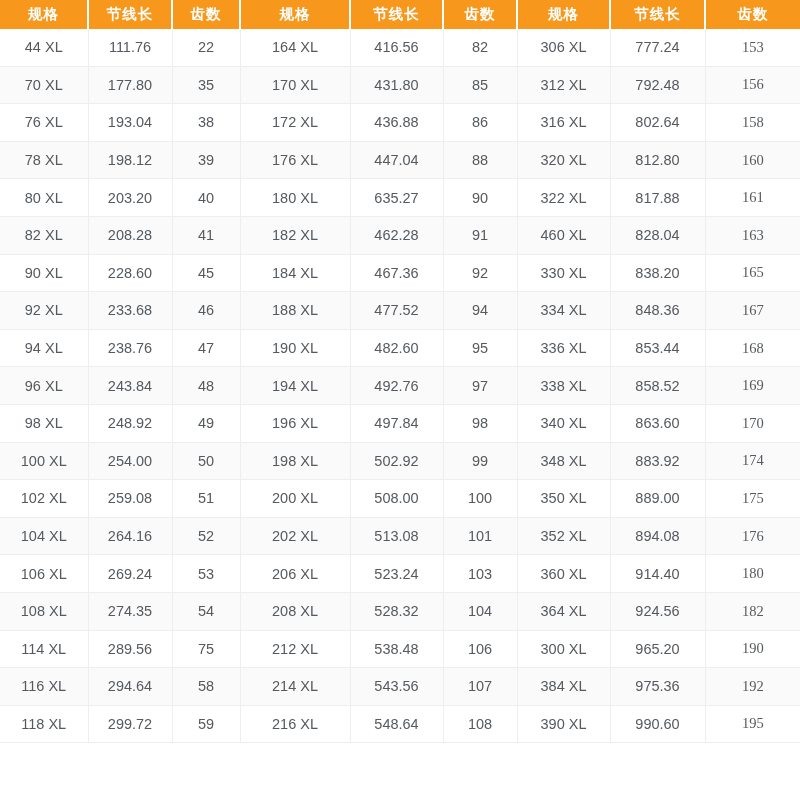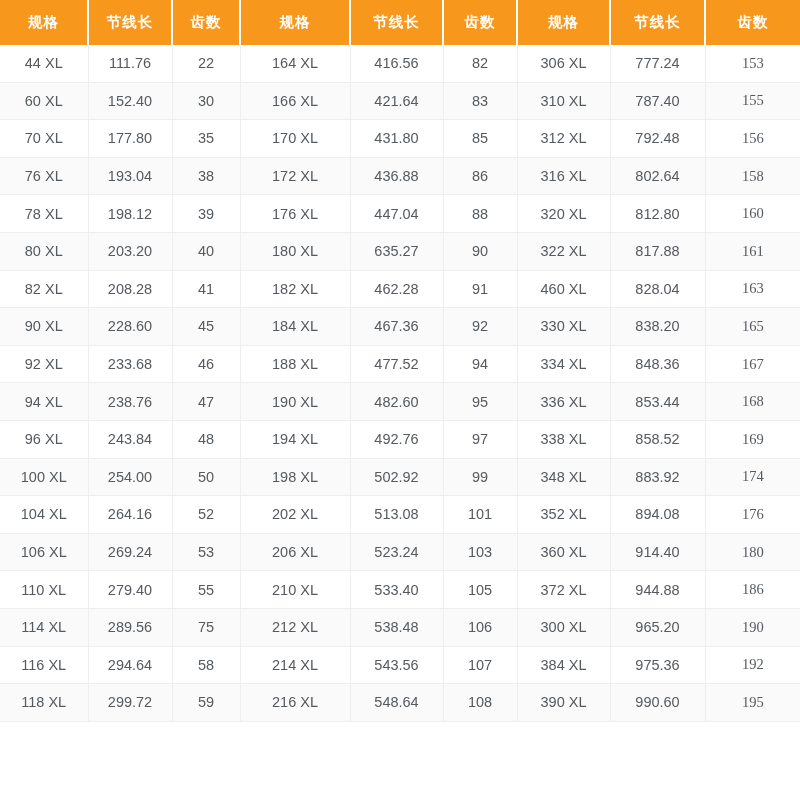--- a/index.html
+++ b/index.html
@@ -28,21 +28,21 @@
   #spec-table col.c-len3   { width: 95px; }
   #spec-table col.c-teeth3 { width: 95px; }
 
   #spec-table thead th {
     background: #f7981d;
     color: #ffffff;
     font-size: 14.5px;
     font-weight: bold;
     height: 29px;
     line-height: 29px;
-    padding: 8px;
+    padding: 0;
     text-align: center;
     border-right: 2px solid #ffffff;
     letter-spacing: 1px;
     vertical-align: middle;
   }
   #spec-table thead th:last-child {
     border-right: none;
   }
   #spec-table tbody td {
     height: 36.6px;
@@ -103,31 +103,20 @@
         <td>111.76</td>
         <td>22</td>
         <td>164 XL</td>
         <td>416.56</td>
         <td>82</td>
         <td>306 XL</td>
         <td>777.24</td>
         <td>153</td>
       </tr>
       <tr>
-        <td>60 XL</td>
-        <td>152.40</td>
-        <td>30</td>
-        <td>166 XL</td>
-        <td>421.64</td>
-        <td>83</td>
-        <td>310 XL</td>
-        <td>787.40</td>
-        <td>155</td>
-      </tr>
-      <tr>
         <td>70 XL</td>
         <td>177.80</td>
         <td>35</td>
         <td>170 XL</td>
         <td>431.80</td>
         <td>85</td>
         <td>312 XL</td>
         <td>792.48</td>
         <td>156</td>
       </tr>
@@ -213,31 +202,53 @@
         <td>243.84</td>
         <td>48</td>
         <td>194 XL</td>
         <td>492.76</td>
         <td>97</td>
         <td>338 XL</td>
         <td>858.52</td>
         <td>169</td>
       </tr>
       <tr>
+        <td>98 XL</td>
+        <td>248.92</td>
+        <td>49</td>
+        <td>196 XL</td>
+        <td>497.84</td>
+        <td>98</td>
+        <td>340 XL</td>
+        <td>863.60</td>
+        <td>170</td>
+      </tr>
+      <tr>
         <td>100 XL</td>
         <td>254.00</td>
         <td>50</td>
         <td>198 XL</td>
         <td>502.92</td>
         <td>99</td>
         <td>348 XL</td>
         <td>883.92</td>
         <td>174</td>
       </tr>
       <tr>
+        <td>102 XL</td>
+        <td>259.08</td>
+        <td>51</td>
+        <td>200 XL</td>
+        <td>508.00</td>
+        <td>100</td>
+        <td>350 XL</td>
+        <td>889.00</td>
+        <td>175</td>
+      </tr>
+      <tr>
         <td>104 XL</td>
         <td>264.16</td>
         <td>52</td>
         <td>202 XL</td>
         <td>513.08</td>
         <td>101</td>
         <td>352 XL</td>
         <td>894.08</td>
         <td>176</td>
       </tr>
@@ -246,29 +257,29 @@
         <td>269.24</td>
         <td>53</td>
         <td>206 XL</td>
         <td>523.24</td>
         <td>103</td>
         <td>360 XL</td>
         <td>914.40</td>
         <td>180</td>
       </tr>
       <tr>
-        <td>110 XL</td>
-        <td>279.40</td>
-        <td>55</td>
-        <td>210 XL</td>
-        <td>533.40</td>
-        <td>105</td>
-        <td>372 XL</td>
-        <td>944.88</td>
-        <td>186</td>
+        <td>108 XL</td>
+        <td>274.35</td>
+        <td>54</td>
+        <td>208 XL</td>
+        <td>528.32</td>
+        <td>104</td>
+        <td>364 XL</td>
+        <td>924.56</td>
+        <td>182</td>
       </tr>
       <tr>
         <td>114 XL</td>
         <td>289.56</td>
         <td>75</td>
         <td>212 XL</td>
         <td>538.48</td>
         <td>106</td>
         <td>300 XL</td>
         <td>965.20</td>

